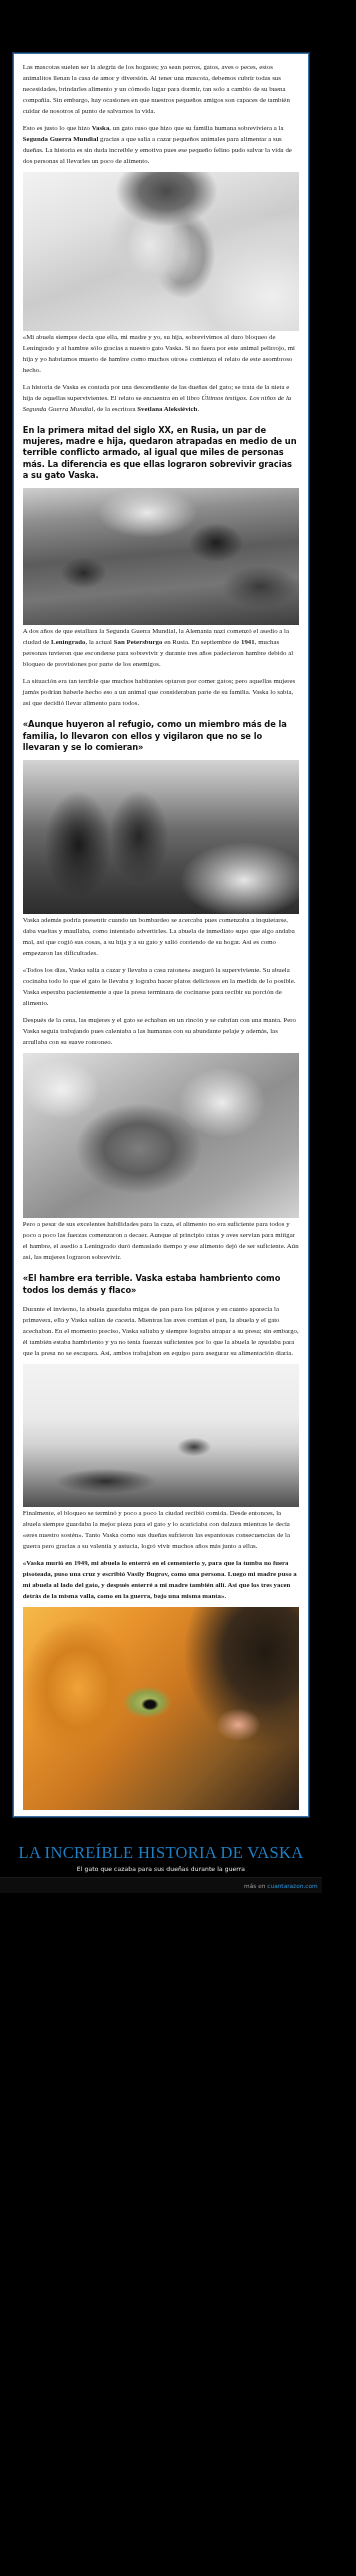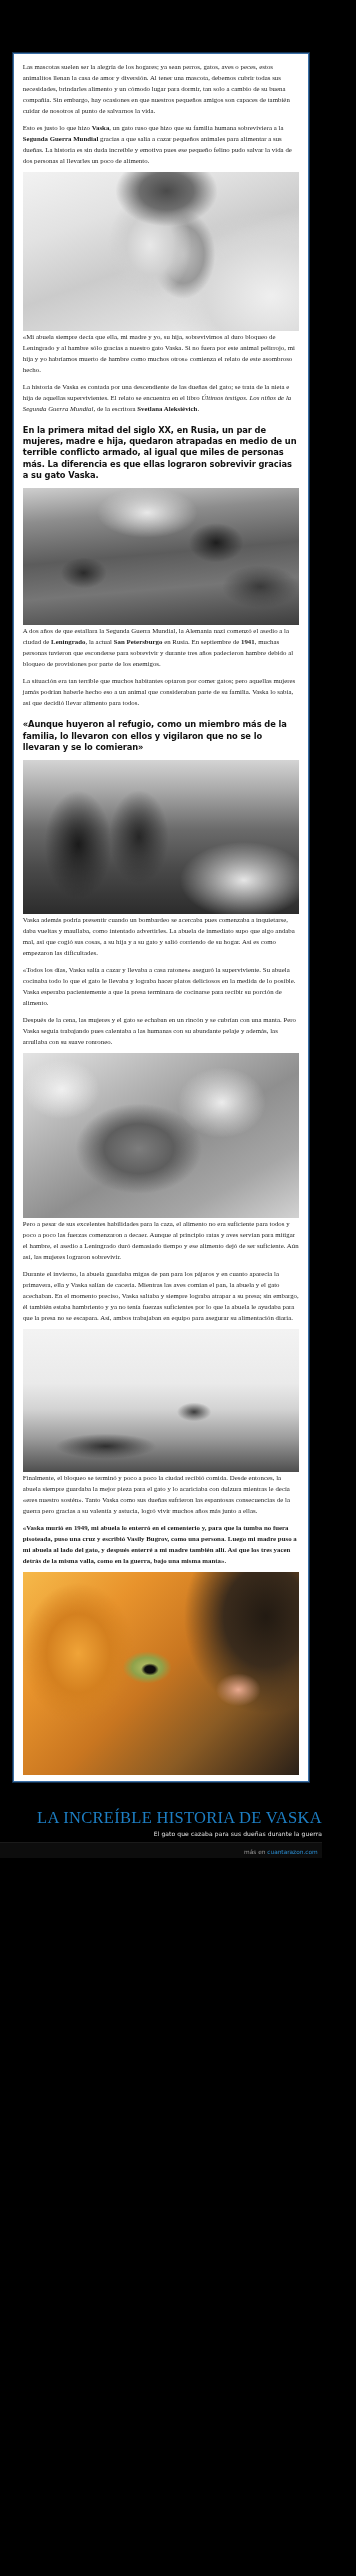--- a/index.html
+++ b/index.html
@@ -136,21 +136,21 @@
       radial-gradient(ellipse 66px 82px at 20% 40%, #f0a438 0%, #d4801f 48%, rgba(190,110,25,0) 86%),
       radial-gradient(ellipse 93px 110px at 88% 22%, #221a12 0%, #3a2b1c 45%, rgba(60,45,28,0) 88%),
       linear-gradient(135deg, #f6b94a 0%, #e8932c 26%, #c97620 50%, #8a5b24 72%, #2a2018 100%);
   }
 
   
   .footer-banner {
     width: 100%;
     background: #000000;
     padding: 14.3px 0 5.5px 0;
-    text-align: right;
+    text-align: center;
   }
   .footer-title {
     font-family: "Liberation Serif", "DejaVu Serif", serif;
     font-size: 16.5px;
     font-weight: normal;
     color: #1d7fc4;
     letter-spacing: 0.3px;
     line-height: 1.05;
     margin: 0 0 3.3px 0;
     white-space: nowrap;
@@ -203,20 +203,21 @@
         <div class="photo-wrap">
           <div class="photo photo-rubble" role="img" aria-label="Calle con escombros tras un bombardeo, fotografía histórica"></div>
         </div>
         <p class="body-text">Vaska además podría presentir cuando un bombardeo se acercaba pues comenzaba a inquietarse, daba vueltas y maullaba, como intentado advertirles. La abuela de inmediato supo que algo andaba mal, así que cogió sus cosas, a su hija y a su gato y salió corriendo de su hogar. Así es como empezaron las dificultades.</p>
         <p class="body-text">«Todos los días, Vaska salía a cazar y llevaba a casa ratones» aseguró la superviviente. Su abuela cocinaba todo lo que el gato le llevaba y lograba hacer platos deliciosos en la medida de lo posible. Vaska esperaba pacientemente a que la presa terminara de cocinarse para recibir su porción de alimento.</p>
         <p class="body-text">Después de la cena, las mujeres y el gato se echaban en un rincón y se cubrían con una manta. Pero Vaska seguía trabajando pues calentaba a las humanas con su abundante pelaje y además, las arrullaba con su suave ronroneo.</p>
         <div class="photo-wrap">
           <div class="photo photo-cat-blanket" role="img" aria-label="Gato durmiendo sobre una manta tejida, blanco y negro"></div>
         </div>
         <p class="body-text">Pero a pesar de sus excelentes habilidades para la caza, el alimento no era suficiente para todos y poco a poco las fuerzas comenzaron a decaer. Aunque al principio ratas y aves servían para mitigar el hambre, el asedio a Leningrado duró demasiado tiempo y ese alimento dejó de ser suficiente. Aún así, las mujeres lograron sobrevivir.</p>
+        <h2 class="pull-quote">«El hambre era terrible. Vaska estaba hambriento como todos los demás y flaco»</h2>
         <p class="body-text">Durante el invierno, la abuela guardaba migas de pan para los pájaros y en cuanto aparecía la primavera, ella y Vaska salían de cacería. Mientras las aves comían el pan, la abuela y el gato acechaban. En el momento preciso, Vaska saltaba y siempre lograba atrapar a su presa; sin embargo, él también estaba hambriento y ya no tenía fuerzas suficientes por lo que la abuela le ayudaba para que la presa no se escapara. Así, ambos trabajaban en equipo para asegurar su alimentación diaria.</p>
         <div class="photo-wrap">
           <div class="photo photo-harbour" role="img" aria-label="Puerto helado con barcos durante el asedio, fotografía histórica"></div>
         </div>
         <p class="body-text">Finalmente, el bloqueo se terminó y poco a poco la ciudad recibió comida. Desde entonces, la abuela siempre guardaba la mejor pieza para el gato y lo acariciaba con dulzura mientras le decía «eres nuestro sostén». Tanto Vaska como sus dueñas sufrieron las espantosas consecuencias de la guerra pero gracias a su valentía y astucia, logró vivir muchos años más junto a ellas.</p>
         <p class="body-text bold-para">«Vaska murió en 1949, mi abuela lo enterró en el cementerio y, para que la tumba no fuera pisoteada, puso una cruz y escribió Vasily Bugrov, como una persona. Luego mi madre puso a mi abuela al lado del gato, y después enterré a mi madre también allí. Así que los tres yacen detrás de la misma valla, como en la guerra, bajo una misma manta».</p>
         <div class="photo-wrap">
           <div class="photo photo-ginger-cat" role="img" aria-label="Primer plano a color de un gato naranja mirando a lo lejos"></div>
         </div>
       </div>

